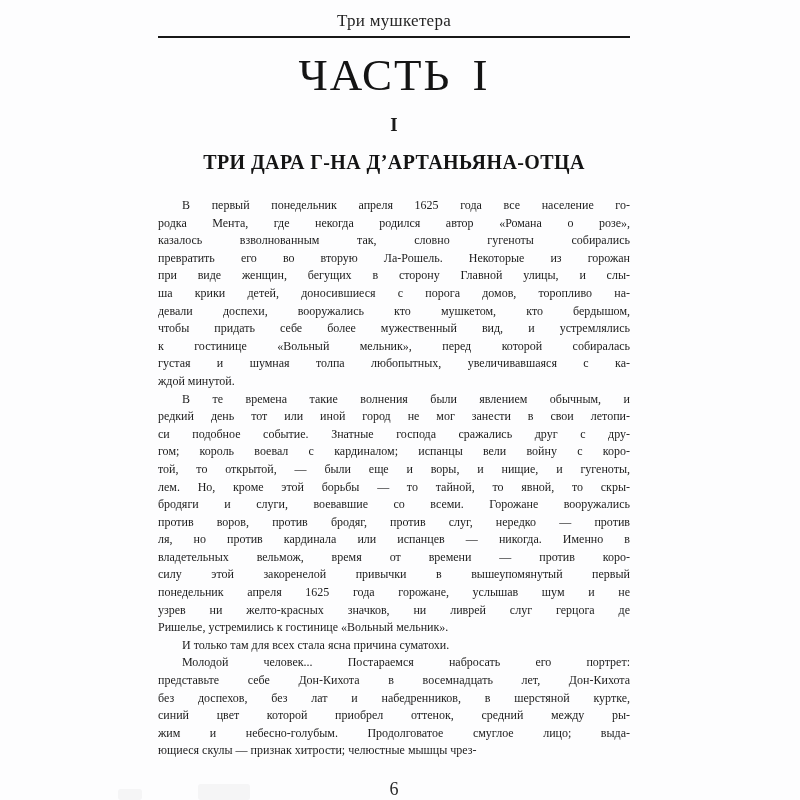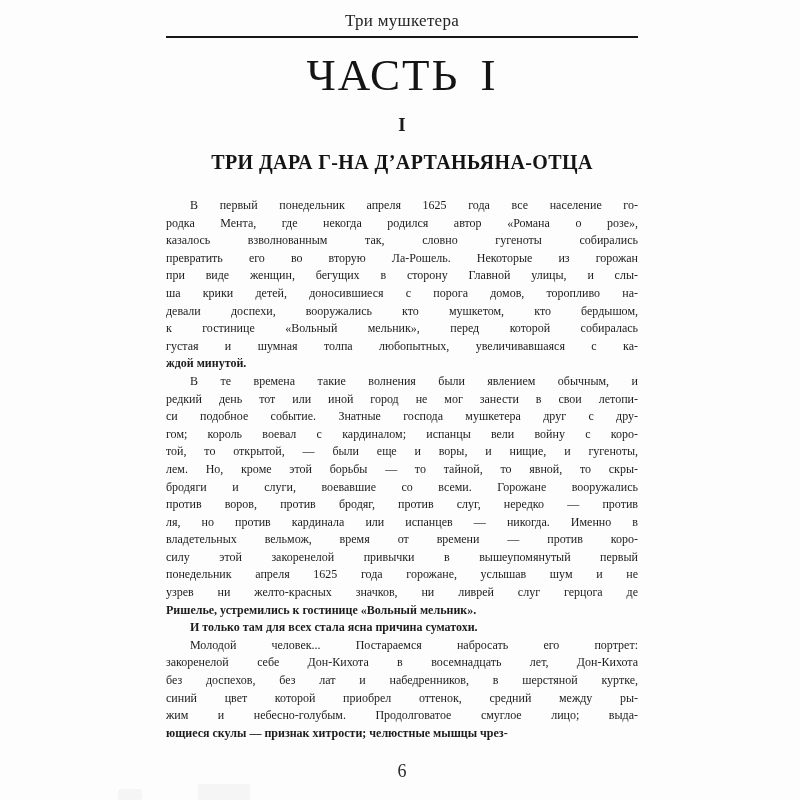--- a/index.html
+++ b/index.html
@@ -7,21 +7,21 @@
   html, body { width: 800px; height: 800px; }
   body {
     background: #fdfdfe;
     font-family: "Liberation Serif", "DejaVu Serif", serif;
     color: var(--ink);
     position: relative;
     overflow: hidden;
   }
   .page {
     position: absolute;
-    left: 166px;
+    left: 158px;
     top: 0;
     width: 472px;
   }
   .running-head {
     text-align: center;
     font-size: 17px;
     padding-top: 11px;
     color: #242424;
     letter-spacing: 0.3px;
   }
@@ -60,21 +60,21 @@
     font-size: 12px;
     line-height: 17.6px;
   }
   .line {
     text-align: justify;
     text-align-last: justify;
     height: 17.6px;
     overflow: hidden;
   }
   .line.first { text-indent: 24px; }
-  .line.last  { text-align: right; text-align-last: left; font-weight: bold; }
+  .line.last  { text-align: right; text-align-last: left; }
   .page-number {
     text-align: center;
     font-size: 18px;
     margin-top: 19px;
     color: #2a2a2a;
   }
   .smudge {
     position: absolute;
     background: #f5f5f6;
     border-radius: 3px;
@@ -96,46 +96,47 @@
   <div class="chapter-title">ТРИ ДАРА Г-НА Д’АРТАНЬЯНА-ОТЦА</div>
   <div class="body-text">
       <div class="paragraph">
         <div class="line first">В первый понедельник апреля 1625 года все население го-</div>
         <div class="line">родка Мента, где некогда родился автор «Романа о розе»,</div>
         <div class="line">казалось взволнованным так, словно гугеноты собирались</div>
         <div class="line">превратить его во вторую Ла-Рошель. Некоторые из горожан</div>
         <div class="line">при виде женщин, бегущих в сторону Главной улицы, и слы-</div>
         <div class="line">ша крики детей, доносившиеся с порога домов, торопливо на-</div>
         <div class="line">девали доспехи, вооружались кто мушкетом, кто бердышом,</div>
+        <div class="line">чтобы придать себе более мужественный вид, и устремлялись</div>
         <div class="line">к гостинице «Вольный мельник», перед которой собиралась</div>
         <div class="line">густая и шумная толпа любопытных, увеличивавшаяся с ка-</div>
         <div class="line last">ждой минутой.</div>
       </div>
       <div class="paragraph">
         <div class="line first">В те времена такие волнения были явлением обычным, и</div>
         <div class="line">редкий день тот или иной город не мог занести в свои летопи-</div>
-        <div class="line">си подобное событие. Знатные господа мушкетера друг с дру-</div>
+        <div class="line">си подобное событие. Знатные господа сражались друг с дру-</div>
         <div class="line">гом; король воевал с кардиналом; испанцы вели войну с коро-</div>
         <div class="line">той, то открытой, — были еще и воры, и нищие, и гугеноты,</div>
         <div class="line">лем. Но, кроме этой борьбы — то тайной, то явной, то скры-</div>
         <div class="line">бродяги и слуги, воевавшие со всеми. Горожане вооружались</div>
         <div class="line">против воров, против бродяг, против слуг, нередко — против</div>
         <div class="line">ля, но против кардинала или испанцев — никогда. Именно в</div>
         <div class="line">владетельных вельмож, время от времени — против коро-</div>
         <div class="line">силу этой закоренелой привычки в вышеупомянутый первый</div>
         <div class="line">понедельник апреля 1625 года горожане, услышав шум и не</div>
         <div class="line">узрев ни желто-красных значков, ни ливрей слуг герцога де</div>
         <div class="line last">Ришелье, устремились к гостинице «Вольный мельник».</div>
       </div>
       <div class="paragraph">
         <div class="line first last">И только там для всех стала ясна причина суматохи.</div>
       </div>
       <div class="paragraph">
         <div class="line first">Молодой человек... Постараемся набросать его портрет:</div>
-        <div class="line">закоренелой себе Дон-Кихота в восемнадцать лет, Дон-Кихота</div>
+        <div class="line">представьте себе Дон-Кихота в восемнадцать лет, Дон-Кихота</div>
         <div class="line">без доспехов, без лат и набедренников, в шерстяной куртке,</div>
         <div class="line">синий цвет которой приобрел оттенок, средний между ры-</div>
         <div class="line">жим и небесно-голубым. Продолговатое смуглое лицо; выда-</div>
         <div class="line last">ющиеся скулы — признак хитрости; челюстные мышцы чрез-</div>
       </div>
     </div>
   <div class="page-number">6</div>
 </div>
 
 </body></html>

